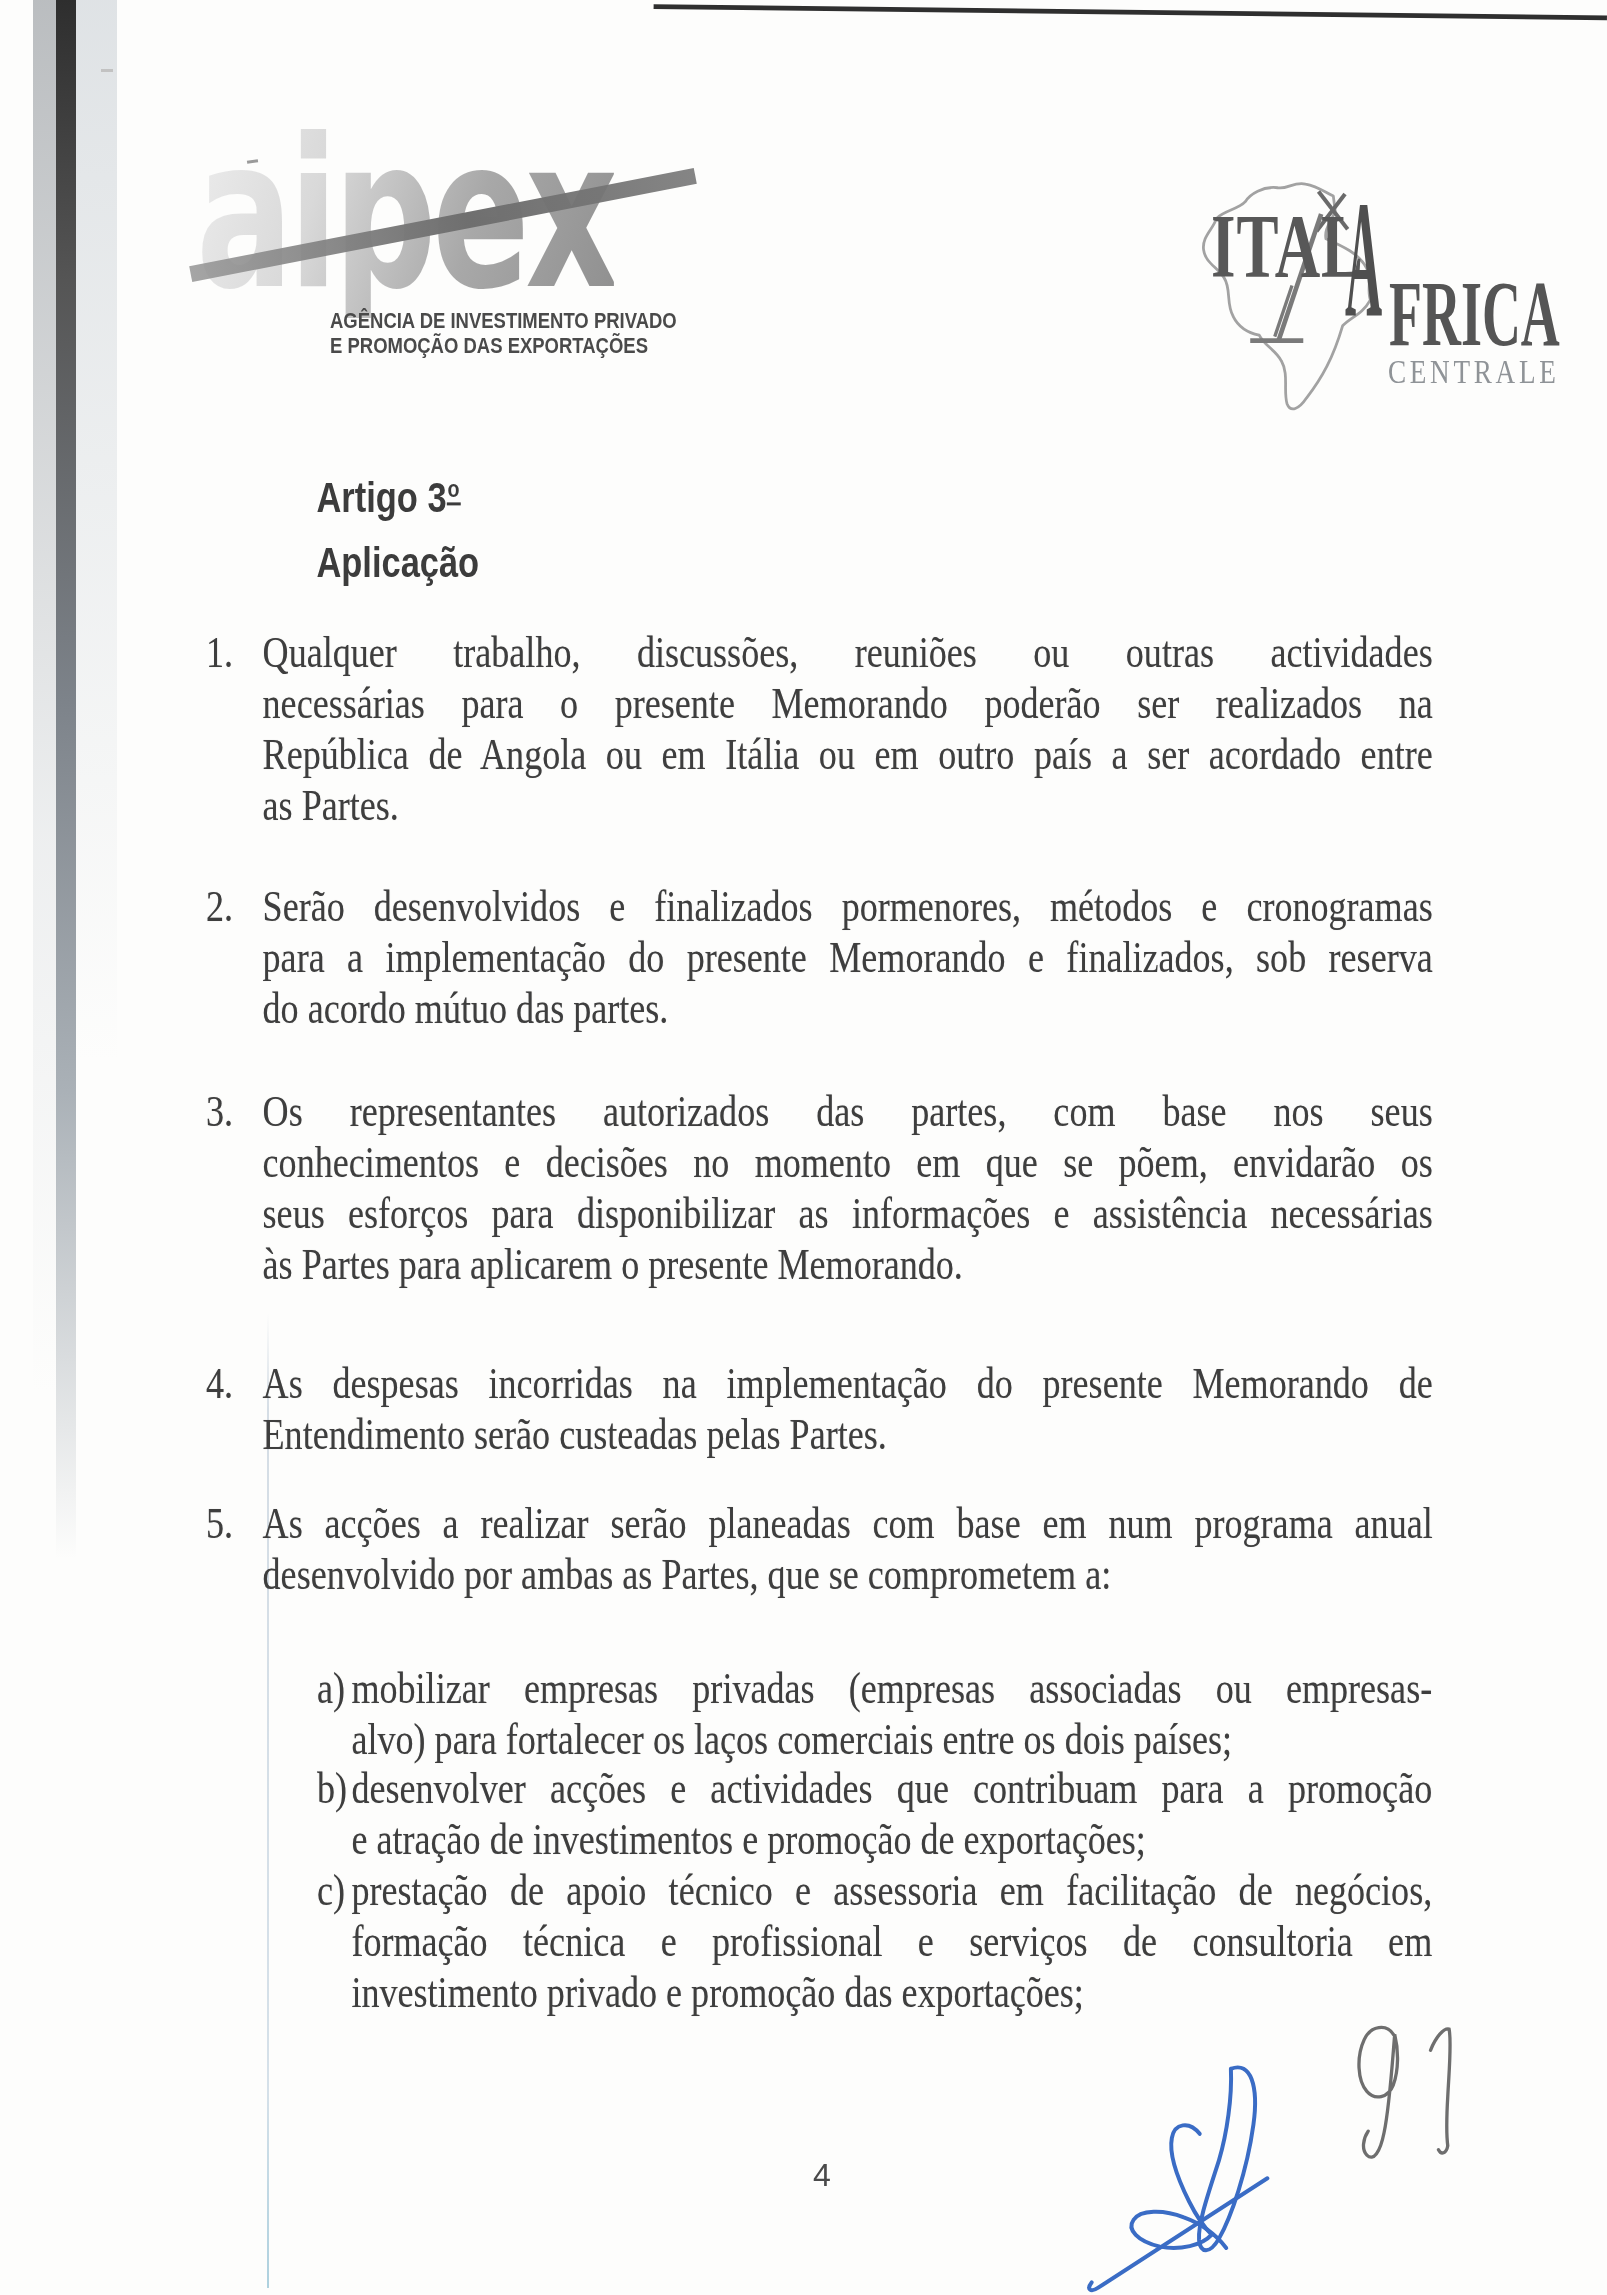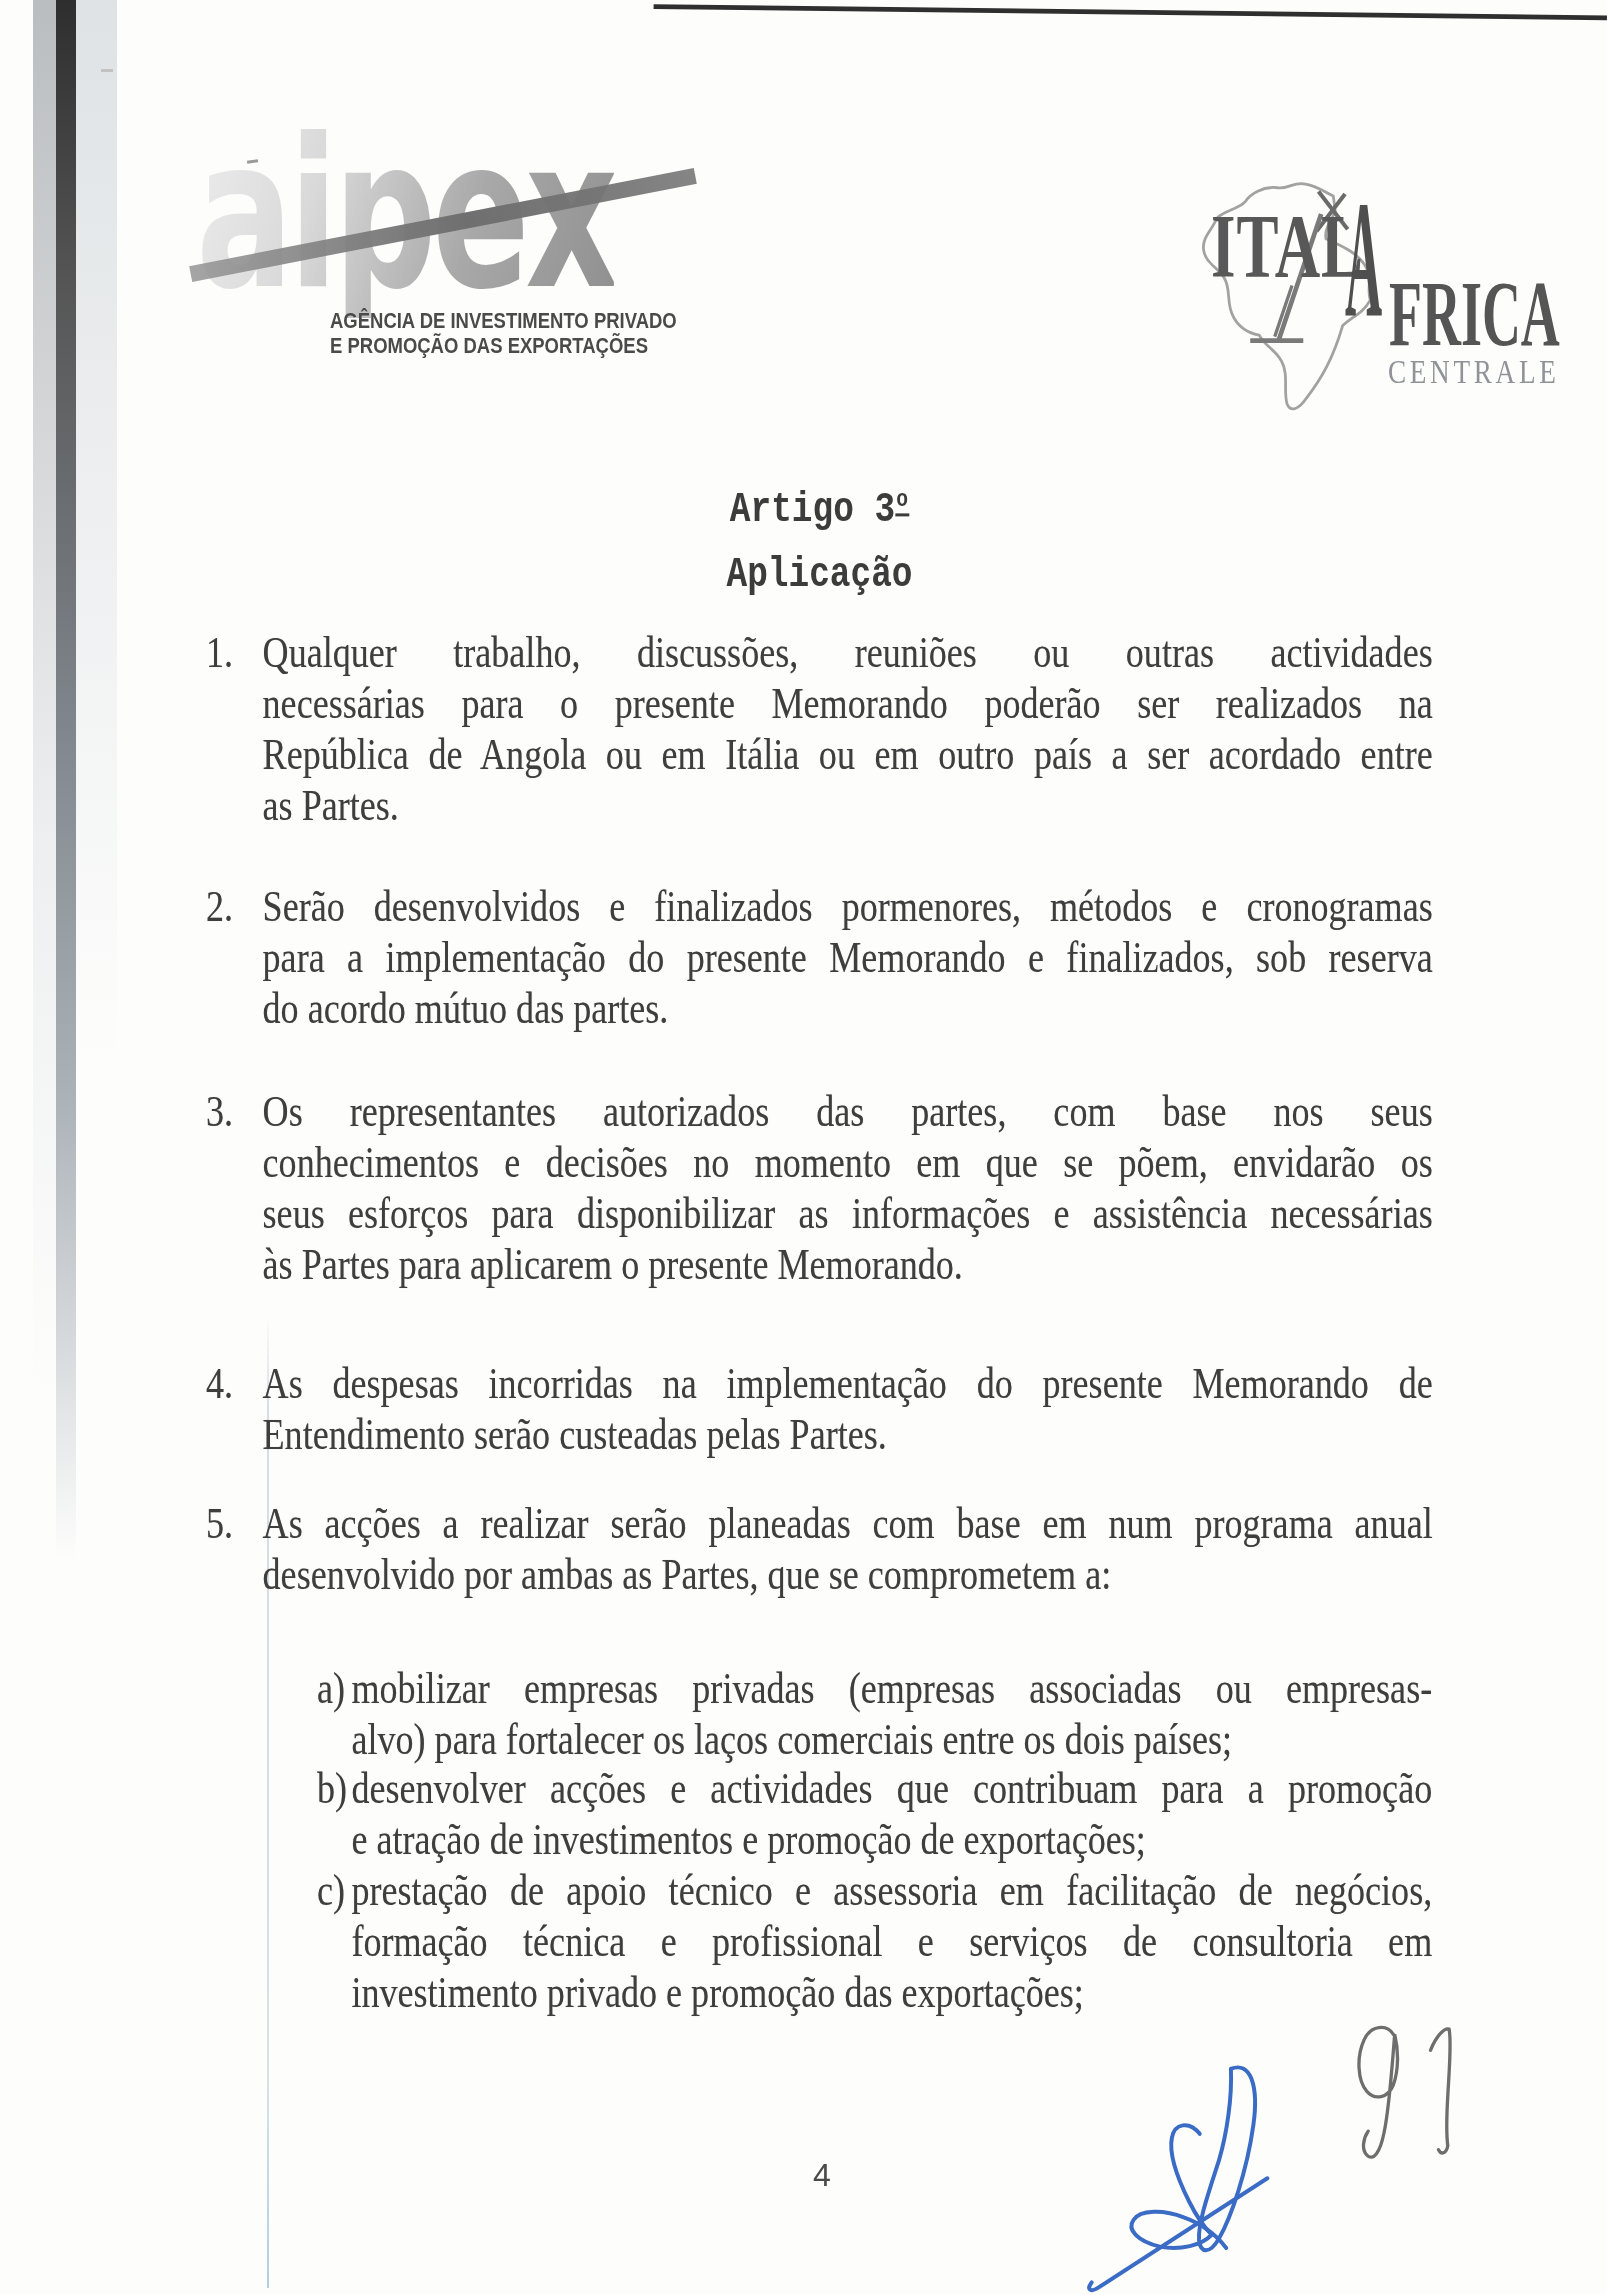--- a/index.html
+++ b/index.html
@@ -45,22 +45,22 @@
   .ita { position:absolute; left:1174px; top:156px; width:411px; height:279px; color:#565656; }
   .ita-map { position:absolute; left:20px; top:16px; }
   .ita-strokes { position:absolute; left:0; top:0; }
   .ita-text { font-family:"Liberation Serif","DejaVu Serif",serif; position:absolute; white-space:nowrap; }
   .ita-ital   { left:37px;  top:46px;  font-size:90px; line-height:90px; font-weight:bold; letter-spacing:1.3px; transform:scaleX(0.70); transform-origin:0 0; color:#585858; }
   .ita-big-a  { left:171px; top:18.6px;  font-size:99px; line-height:99px; font-weight:bold; transform:scale(0.52,1.70); transform-origin:0 0; color:#4f4f4f; }
   .ita-frica  { left:215px; top:111px; font-size:93px; line-height:93px; font-weight:bold; transform:scaleX(0.58); transform-origin:0 0; color:#555; }
   .ita-centrale { left:214px; top:199px; font-size:34px; line-height:34px; letter-spacing:4.6px; transform:scaleX(0.80); transform-origin:0 0; color:#8f9397; }
 
   
-  .article-heading { position:absolute; left:206px; top:487px; width:1227px; text-align:center;
-    font-family:Liberation Mono, monospace; font-weight:bold; color:#3c3c3c; }
+  .article-heading { position:absolute; left:206px; top:475px; width:1227px; text-align:left;
+    font-family:Liberation Sans, sans-serif; font-weight:bold; color:#3c3c3c; }
   .article-title    { font-size:42px; line-height:46px; transform:scaleX(0.82); }
   .article-subtitle { font-size:42px; line-height:46px; margin-top:19px; transform:scaleX(0.82); }
   .ord { display:inline-block; font-size:24px; transform:translateY(-14.6px); border-bottom:3.3px solid #3c3c3c; padding:0 1.3px 0.7px 1.3px; line-height:24px; }
 
   
   .para { position:absolute; font-size:44px; line-height:51px; color:#3e3e3e;
           transform:scaleX(0.82); transform-origin:0 0;
           text-shadow:0 0 0.8px rgba(62,62,62,.38); }
   .para .num { position:absolute; left:0; top:0; }
   .para-main { left:206px; width:1496px; }

